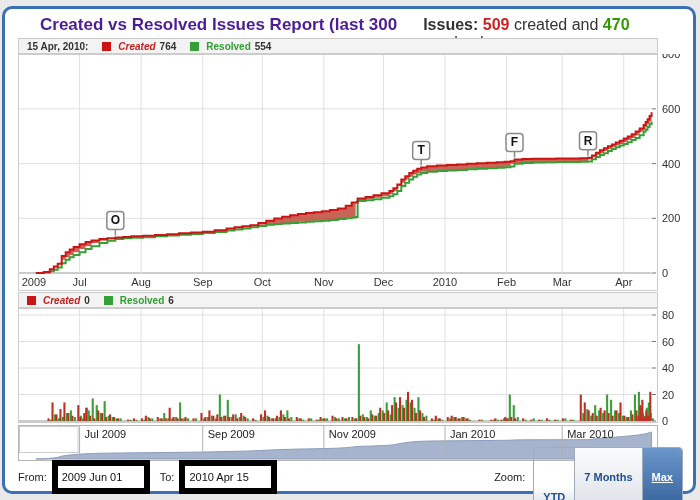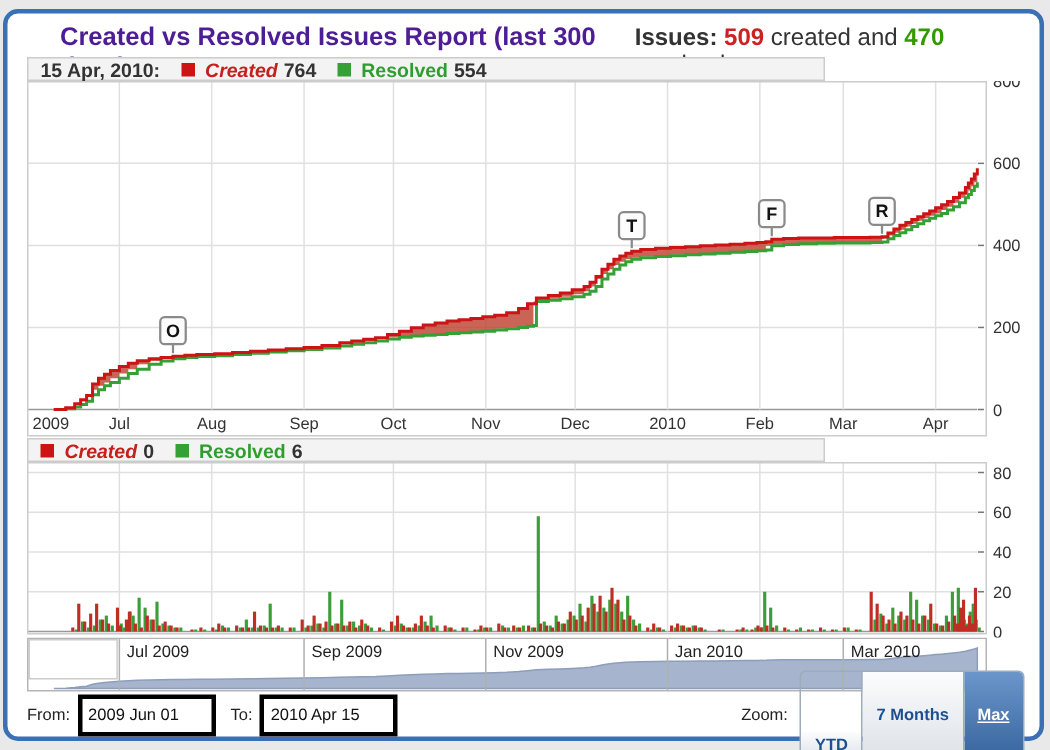--- a/index.html
+++ b/index.html
@@ -3,33 +3,33 @@
 <meta charset="utf-8">
 <style>
   html,body{margin:0;padding:0;}
   body{width:700px;height:500px;background:#e9e9e9;font-family:"Liberation Sans",sans-serif;overflow:hidden;position:relative;}
   .panel{position:absolute;left:2px;top:6px;width:688px;height:482px;background:#fff;border:3px solid #3a70b4;border-radius:10px;}
   .title-row{position:absolute;left:15px;top:6px;right:14px;display:flex;justify-content:space-between;align-items:baseline;}
   .title{font-size:17px;font-weight:bold;color:#4c1d95;margin-left:20px;}
   .issues-summary{font-size:16px;color:#333;}
   .issues-summary b.red{color:#c22; }
   .issues-summary b.green{color:#390;}
-  .legend-strip{position:absolute;left:13px;width:532px;height:16px;box-sizing:border-box;background:#f3f3f3;border:1px solid #ccc;font-size:13px;font-weight:bold;color:#333;display:flex;align-items:center;padding-left:8px;gap:4px;}
+  .legend-strip{position:absolute;left:13px;width:640px;height:16px;box-sizing:border-box;background:#f3f3f3;border:1px solid #ccc;font-size:10px;font-weight:bold;color:#333;display:flex;align-items:center;padding-left:8px;gap:4px;}
   .legend-main{top:29px;}
   .legend-bar{top:283px;}
   .swatch{display:inline-block;width:9px;height:9px;margin:0 3px 0 10px;}
   .lbl-red{color:#c4201c;font-style:italic;}
   .lbl-green{color:#2f9e2f;}
   svg{position:absolute;display:block;}
   #svg-main{left:13px;top:45px;}
   #svg-bar{left:13px;top:299px;}
   #svg-nav{left:13px;top:416px;}
   .controls{position:absolute;left:13px;right:10px;top:457px;height:22px;font-size:11px;color:#222;display:flex;align-items:center;}
   .ctl-label{font-weight:normal;margin-right:5px;}
-  .date-input{width:78px;height:16px;border:3px solid #000000;font-family:"Liberation Sans",sans-serif;font-size:11px;padding:3px 4px;color:#111;margin-right:10px;background:#fff;}
+  .date-input{width:78px;height:16px;border:6px solid #000000;font-family:"Liberation Sans",sans-serif;font-size:11px;padding:3px 4px;color:#111;margin-right:10px;background:#fff;}
   .spacer{flex:1;}
   .zoom-group{display:inline-flex;border:1px solid #9fabba;border-radius:4px;overflow:hidden;}
   .zoombtn{font-family:"Liberation Sans",sans-serif;font-size:11px;font-weight:bold;color:#1d4f91;background:linear-gradient(#fbfcfd,#dde2e8);border:none;border-left:1px solid #9fabba;padding:3px 9px;cursor:pointer;line-height:12px;}
   .zoombtn:first-child{border-left:none;margin-top:40px;}
   .zoombtn.active{background:linear-gradient(#6b96cb,#38649e);color:#fff;text-decoration:underline;}
 </style>
 </head>
 <body>
 
 <div class="panel">

